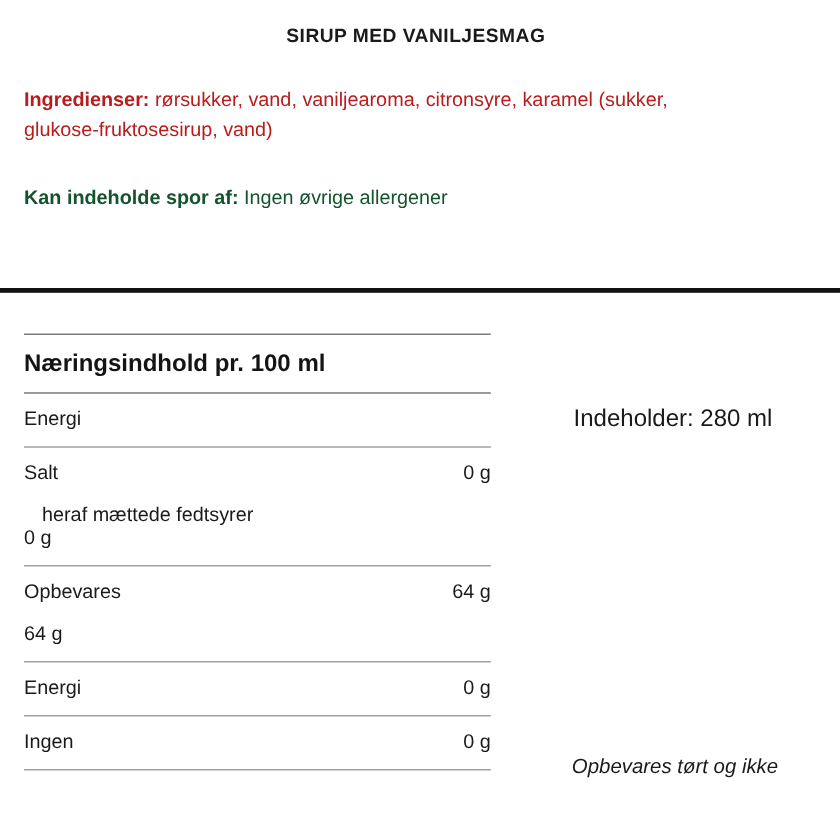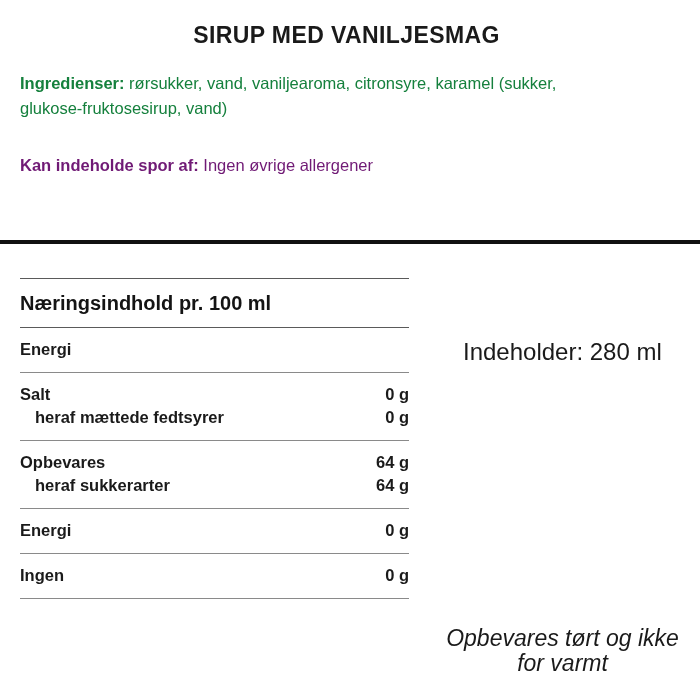--- a/index.html
+++ b/index.html
@@ -22,47 +22,47 @@
     inset: 0;
   }
 
   
   .product-title {
     position: absolute;
     top: 22px;
     left: 0;
     width: 693px;
     text-align: center;
-    font-size: 23px;
+    font-size: 16px;
     font-weight: bold;
     letter-spacing: 0.4px;
     color: #1a1a1a;
   }
 
   .ingredients-block {
     position: absolute;
     top: 71px;
     left: 20px;
     width: 600px;
     font-size: 16.5px;
     line-height: 25px;
-    color: #15803d;
+    color: #b91c1c;
   }
   .inline-label {
     font-weight: bold;
   }
 
   .allergen-block {
     position: absolute;
     top: 153px;
     left: 20px;
     width: 620px;
     font-size: 16.5px;
     line-height: 25px;
-    color: #701a75;
+    color: #14532d;
   }
 
   
   .thick-divider {
     position: absolute;
     top: 240px;
     left: 0;
     width: 700px;
     height: 4px;
     background: #111111;
@@ -91,57 +91,57 @@
     color: #141414;
     padding: 13px 0 12px 0;
   }
   .nrow {
     display: flex;
     justify-content: space-between;
     align-items: flex-start;
     font-size: 16.5px;
     color: #1a1a1a;
     padding: 0;
-    font-weight: bold;
   }
   .group {
     padding: 12px 0 13px 0;
   }
   .group .nrow + .nrow {
-    margin-top: 4px;
+    margin-top: 16px;
+    flex-direction: column;
   }
   .nrow .label {
     text-align: left;
     white-space: nowrap;
   }
   .nrow .value {
     text-align: right;
     white-space: nowrap;
   }
   .nrow.sub .label {
     padding-left: 15px;
   }
 
   
   .volume-text {
     position: absolute;
     top: 338px;
-    left: 463px;
-    font-size: 24px;
+    left: 478px;
+    font-size: 20px;
     color: #1a1a1a;
     white-space: nowrap;
   }
   .storage-text {
     position: absolute;
     top: 626px;
     left: 440px;
     width: 245px;
     text-align: center;
     font-style: italic;
-    font-size: 23px;
+    font-size: 17px;
     line-height: 25px;
     color: #1a1a1a;
   }
 </style>
 </head>
 <body>
 
 <div class="page">
 
   <div class="product-title">SIRUP MED VANILJESMAG</div>
@@ -184,21 +184,20 @@
     </div>
 
     <div class="rule"></div>
 
     <div class="group">
       <div class="nrow">
         <span class="label">Opbevares</span>
         <span class="value">64 g</span>
       </div>
       <div class="nrow sub">
-        <span class="label">heraf sukkerarter</span>
         <span class="value">64 g</span>
       </div>
     </div>
 
     <div class="rule"></div>
 
     <div class="group">
       <div class="nrow">
         <span class="label">Energi</span>
         <span class="value">0 g</span>
@@ -215,16 +214,15 @@
     </div>
 
     <div class="rule"></div>
 
   </div>
 
   <div class="volume-text">Indeholder: 280 ml</div>
 
   <div class="storage-text">
     <div>Opbevares tørt og ikke</div>
-    <div>for varmt</div>
   </div>
 
 </div>
 
 </body></html>

